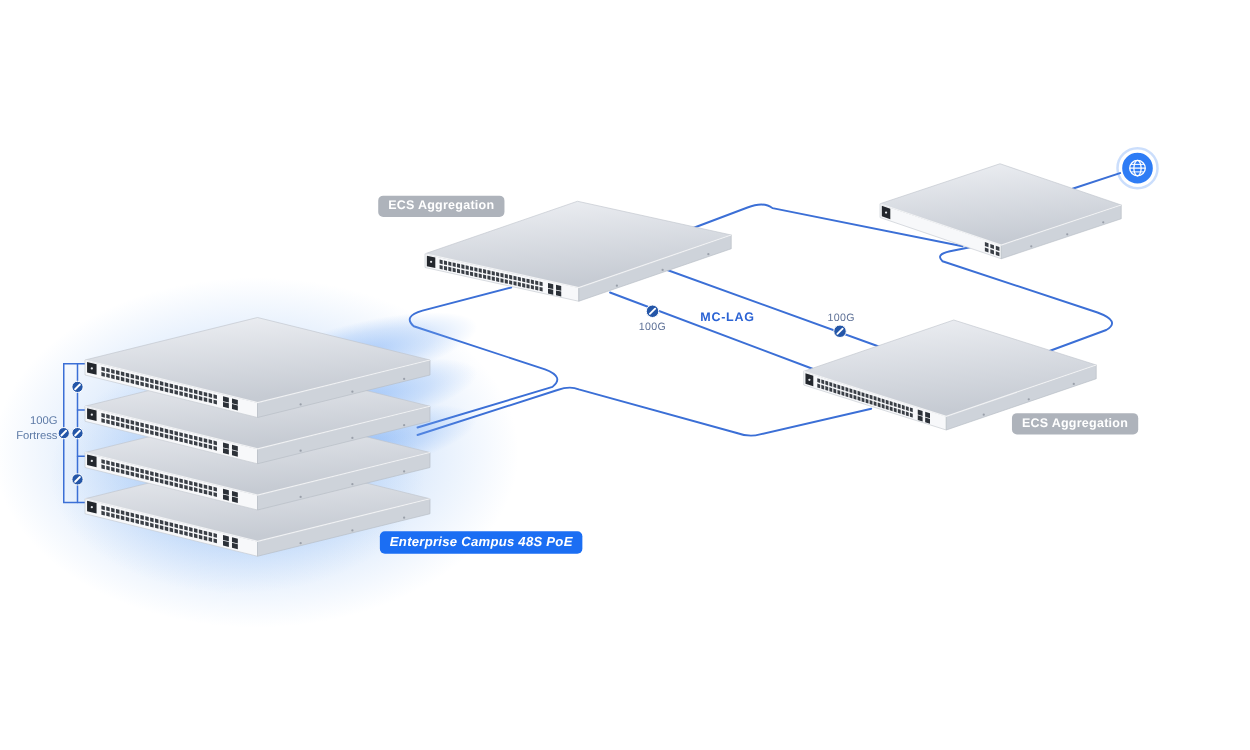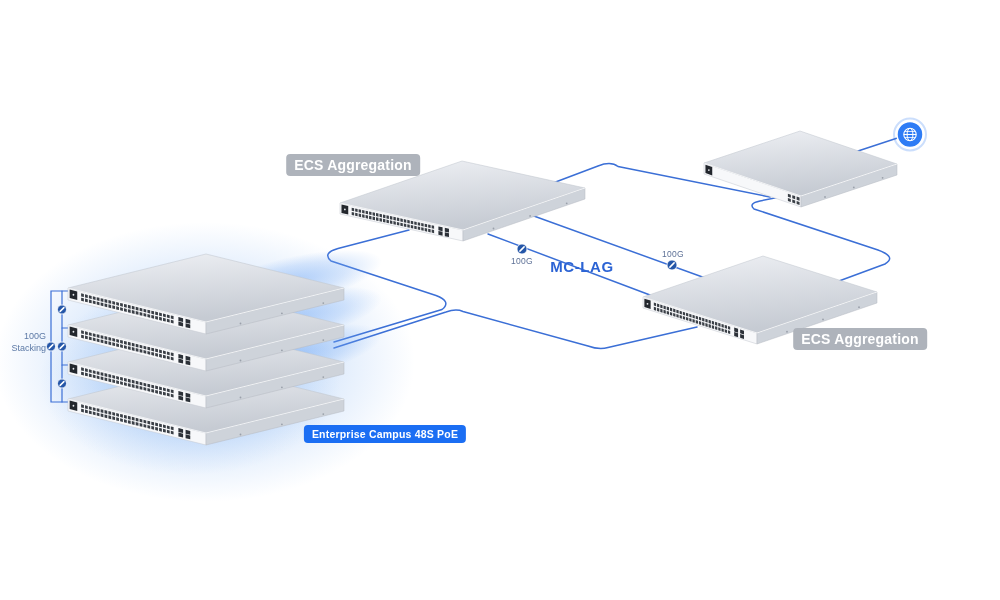--- a/index.html
+++ b/index.html
@@ -1,23 +1,23 @@
 <!DOCTYPE html>
 <html style="--link-blue: #3b6fd6; --dot-blue: #2456a8; --badge-gray: #aeb3bb; --badge-blue: #1b6ef3; --mclag-text: #2b63d4; --speed-text: #5d7096; --stacking-text: #5d7aa6; --globe-blue: #2e7cf5; --glow-blue: #8ab8f4; --device-top-light: #eef0f4; --device-top-dark: #c6cbd3; --face-light: #f7f8fa; --face-side: #ced3da; --port-dark: #3a3f46; --screen-dark: #23272d;"><head>
 <meta charset="utf-8">
 <style>
   html,body{margin:0;padding:0;background:#fff;}
   .stage{position:relative;width:1000px;height:600px;overflow:hidden;background:#ffffff;
          font-family:"Liberation Sans","DejaVu Sans",sans-serif;}
   .stage svg{position:absolute;left:0;top:0;}
   .lbl{position:absolute;transform:translate(-50%,-50%);white-space:nowrap;z-index:5;}
-  .badge{font-size:14px;font-weight:700;color:#fff;padding:3px 8px;border-radius:4px;
+  .badge{font-size:10px;font-weight:700;color:#fff;padding:3px 8px;border-radius:4px;
          background:var(--badge-gray);letter-spacing:.2px;}
-  .badge.blue{background:var(--badge-blue);font-size:10.5px;}
-  .lbl-mclag{color:var(--mclag-text);font-size:15px;font-weight:700;letter-spacing:.6px;margin-top:12px;}
+  .badge.blue{background:var(--badge-blue);font-size:10.5px;font-style:italic;}
+  .lbl-mclag{color:var(--mclag-text);font-size:10px;font-weight:700;letter-spacing:.6px;}
   .lbl-speed{color:var(--speed-text);font-size:8.5px;letter-spacing:.3px;}
   .lbl-stacking{position:absolute;left:0;top:342px;width:46px;transform:translateY(-50%);
          text-align:right;color:var(--stacking-text);font-size:9px;line-height:1.35;z-index:5;}
 </style>
 </head>
 <body>
 
 <div class="stage">
   <svg width="1000" height="600" viewBox="0 0 1000 600">
       <defs>
@@ -494,15 +494,15 @@
     </svg>
 
   <div class="lbl badge" style="left:353px;top:165px">ECS Aggregation</div>
   <div class="lbl badge" style="left:860px;top:339px">ECS Aggregation</div>
   <div class="lbl badge blue" style="left:385px;top:434px">Enterprise Campus 48S PoE</div>
   <div class="lbl lbl-mclag" style="left:582px;top:254px">MC-LAG</div>
   <div class="lbl lbl-speed" style="left:522px;top:261px">100G</div>
   <div class="lbl lbl-speed" style="left:673px;top:254px">100G</div>
   <div class="lbl-stacking">
     <div>100G</div>
-    <div>Stacking</div>
+    <div>Fortress</div>
   </div>
 </div>
 
 </body></html>

